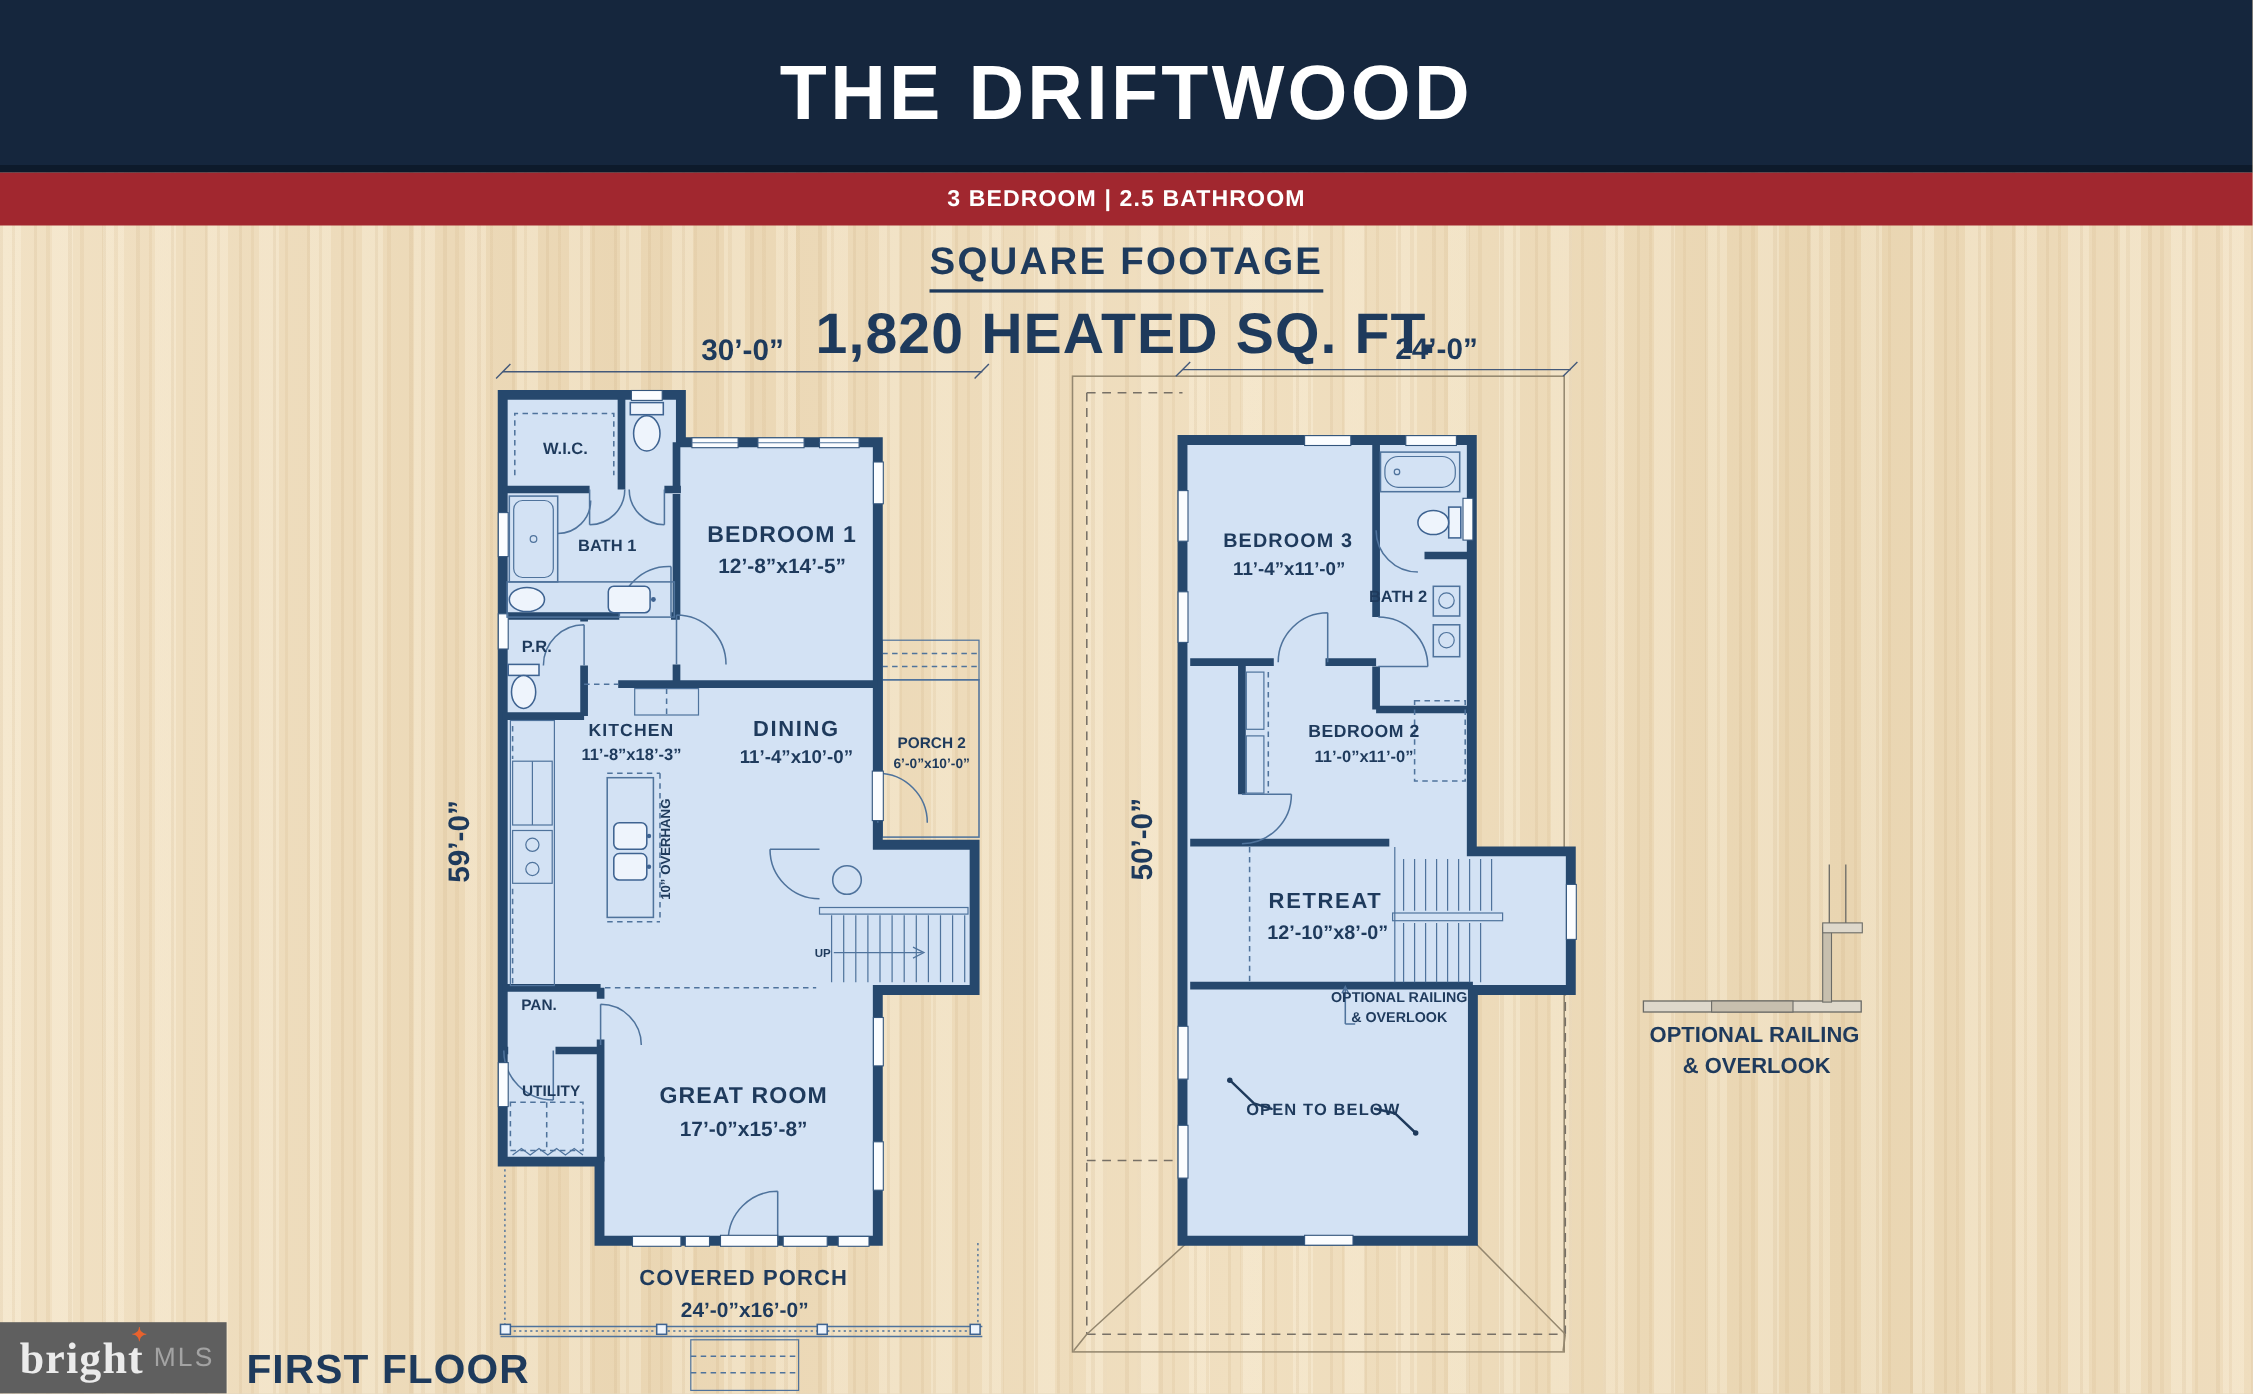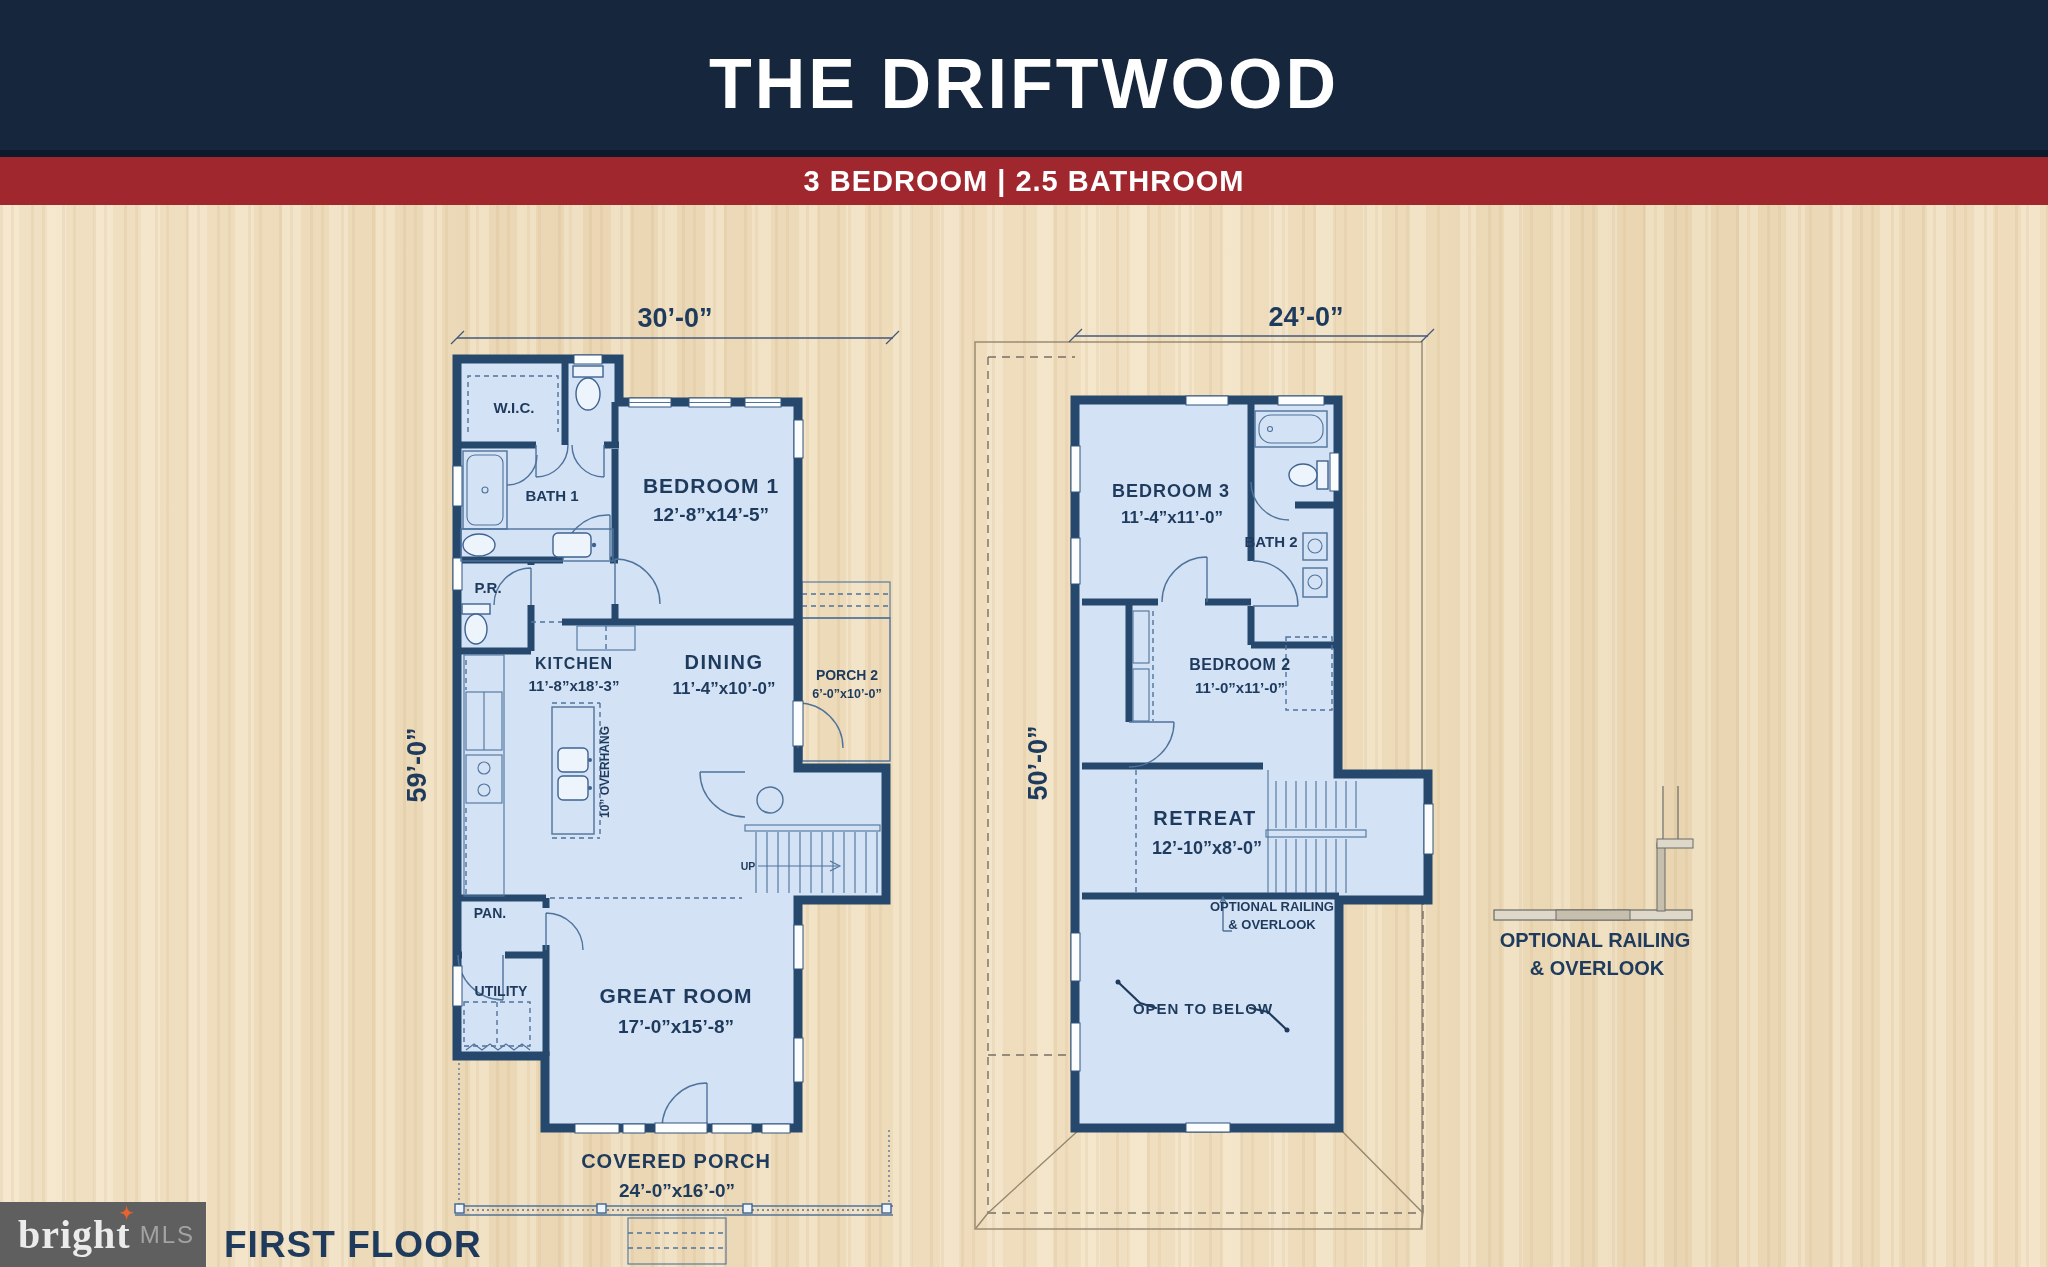--- a/index.html
+++ b/index.html
@@ -10,21 +10,21 @@
     background-image:
       repeating-linear-gradient(90deg, rgba(198,166,120,0.16) 0 3px, rgba(0,0,0,0) 3px 11px, rgba(213,184,140,0.20) 11px 14px, rgba(0,0,0,0) 14px 31px),
       repeating-linear-gradient(90deg, rgba(255,248,231,0.30) 0 19px, rgba(0,0,0,0) 19px 47px),
       linear-gradient(90deg,#f1e1c4,#ead6b3 28%,#f0dfc0 55%,#e9d5b1 82%,#efddbe);
   }
   .hdr{position:absolute;left:0;top:0;width:100%;height:150px;background:#15263d;}
   .hdr h1{margin:0;padding-top:44px;text-align:center;color:#ffffff;
     font-size:70px;font-weight:bold;letter-spacing:3px;}
   .hdr-line{position:absolute;left:0;top:150px;width:100%;height:7px;background:#0d1a2b;}
   .band{position:absolute;left:0;top:157px;width:100%;height:48px;background:#a1272f;
-    color:#ffffff;text-align:center;line-height:48px;font-size:29px;font-weight:bold;letter-spacing:1px;}
+    color:#ffffff;text-align:center;line-height:48px;font-size:21px;font-weight:bold;letter-spacing:1px;}
   .sqft{position:absolute;left:0;top:218px;width:100%;text-align:center;color:#1e3a5c;}
   .sqft-h{display:inline-block;font-size:35px;font-weight:bold;letter-spacing:2px;
     border-bottom:3px solid #1e3a5c;padding-bottom:5px;}
   .sqft-v{font-size:52px;font-weight:bold;letter-spacing:1px;margin-top:8px;}
   .floor-label{position:absolute;color:#1e3a5c;font-size:37px;font-weight:bold;letter-spacing:1px;}
   #ff-label{left:224px;top:1224px;}
   #sf-label{left:1468px;top:1214px;}
   .logo{position:absolute;left:0;top:1202px;width:206px;height:65px;background:#5f5f5f;
     display:flex;align-items:center;padding-left:18px;box-sizing:border-box;}
   .logo-brand{font-family:"Liberation Serif",serif;font-size:40px;font-weight:bold;
@@ -50,20 +50,24 @@
 <body>
 
 <div class="stage">
 
   <div class="hdr">
     <h1>THE DRIFTWOOD</h1>
   </div>
   <div class="hdr-line"></div>
   <div class="band">3 BEDROOM | 2.5 BATHROOM</div>
 
+  <div class="sqft">
+    <div class="sqft-h">SQUARE FOOTAGE</div>
+    <div class="sqft-v">1,820 HEATED SQ. FT.</div>
+  </div>
 
   <svg width="2048" height="1267" viewBox="0 0 2048 1267">
 
     <g>
 
       <g>
         <line class="dot" x1="459" y1="1058" x2="459" y2="1206"></line>
         <line class="dot" x1="889" y1="1130" x2="889" y2="1206"></line>
         <line class="thin" x1="455" y1="1206" x2="893" y2="1206"></line>
         <line class="thin" x1="455" y1="1215" x2="893" y2="1215"></line>

